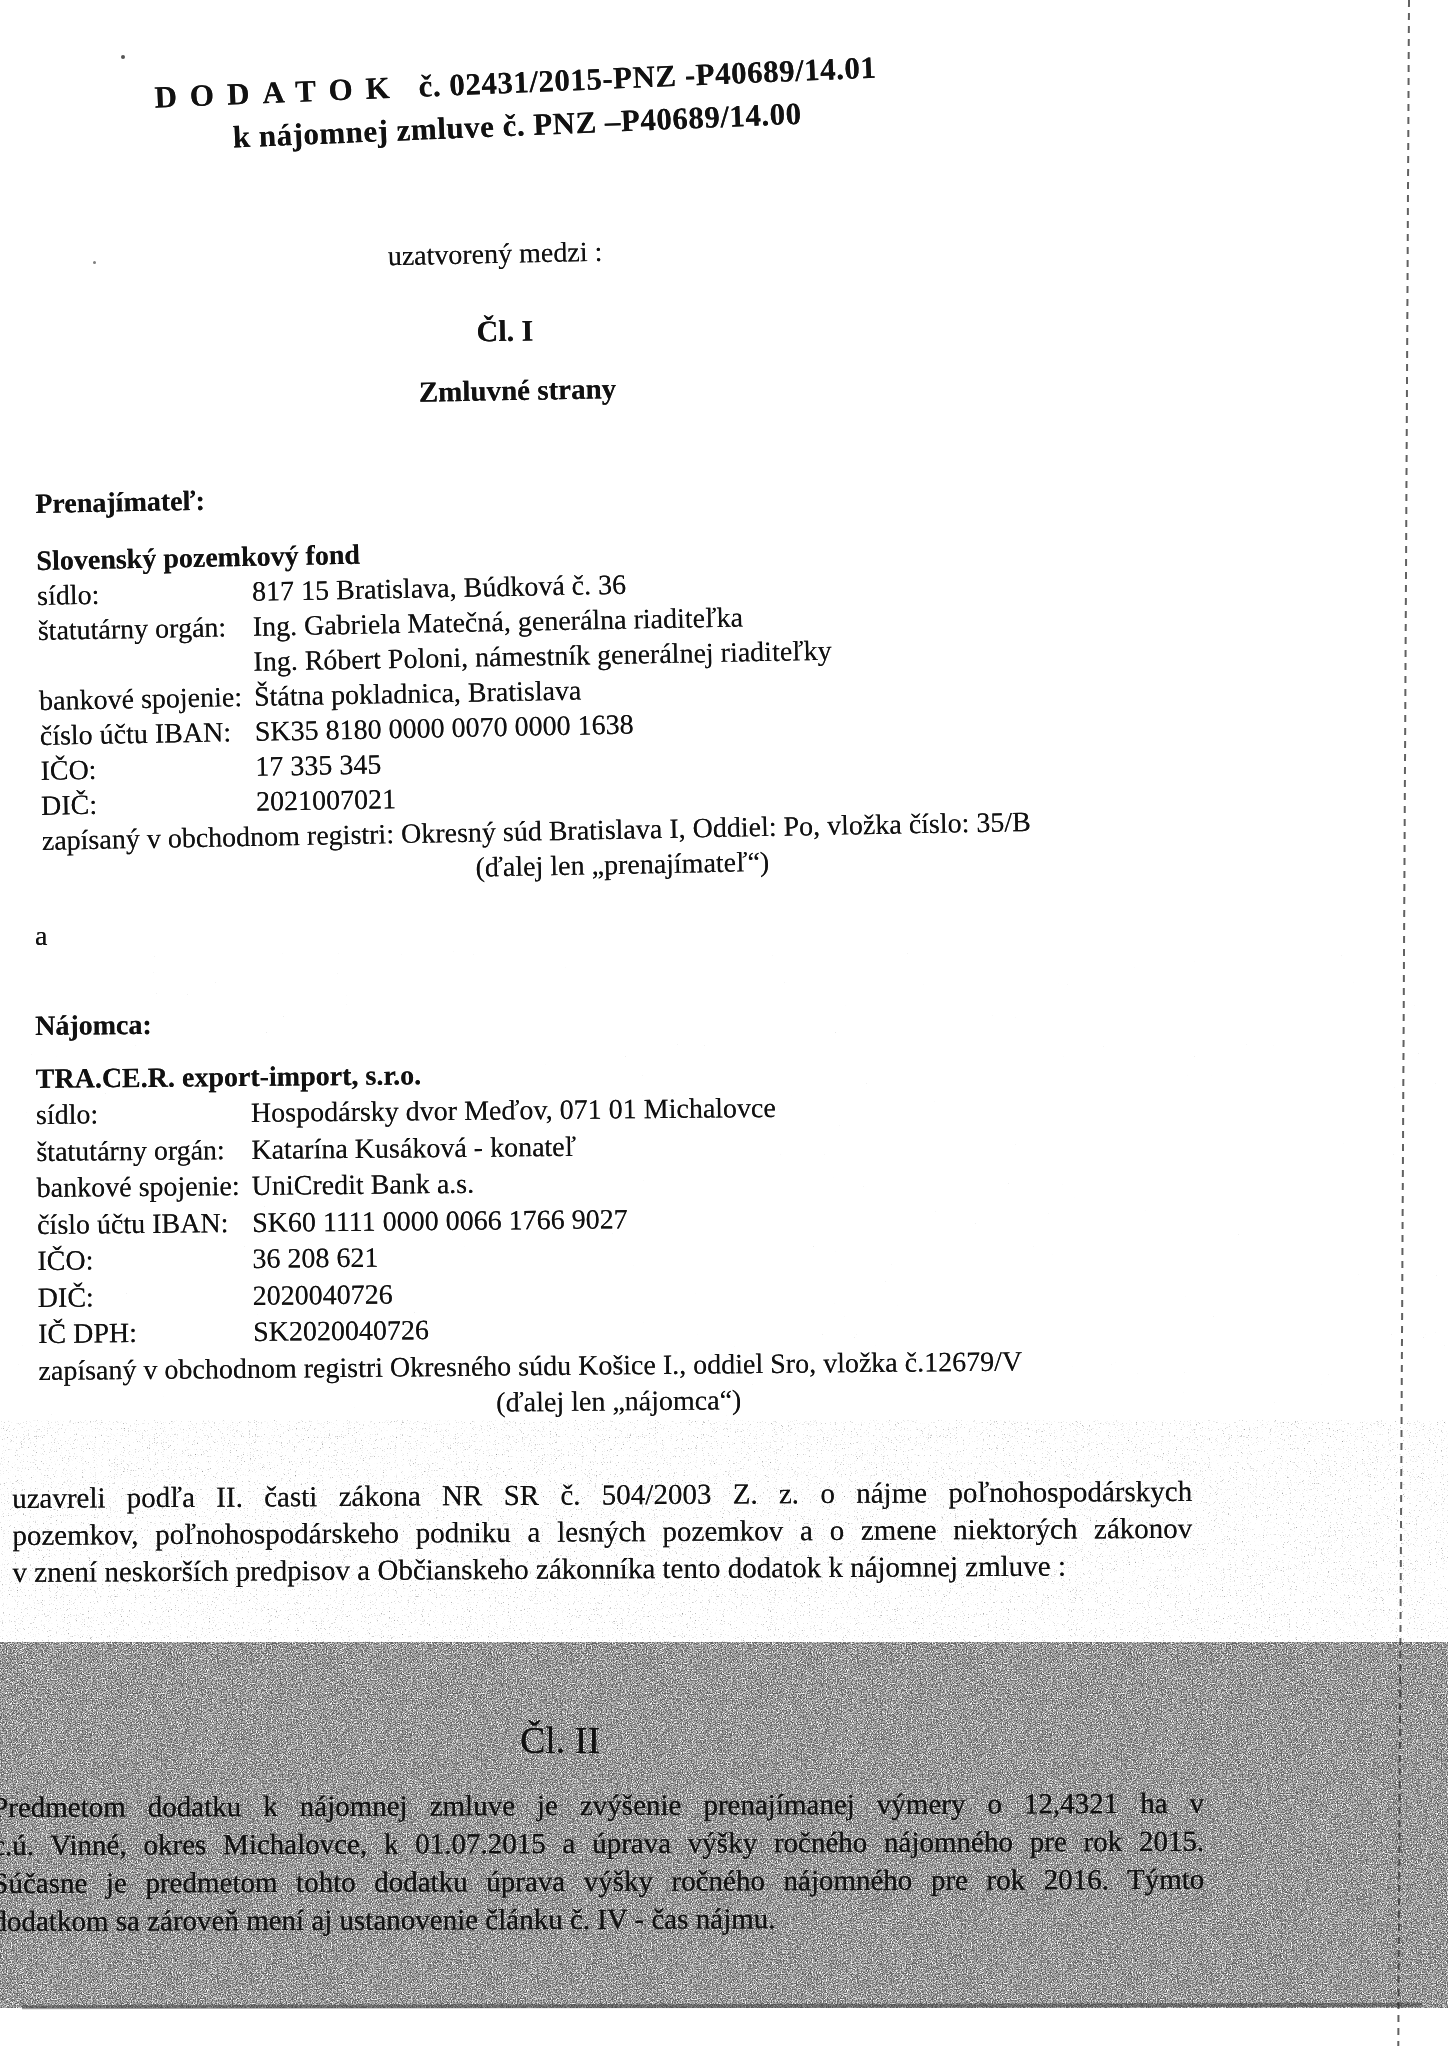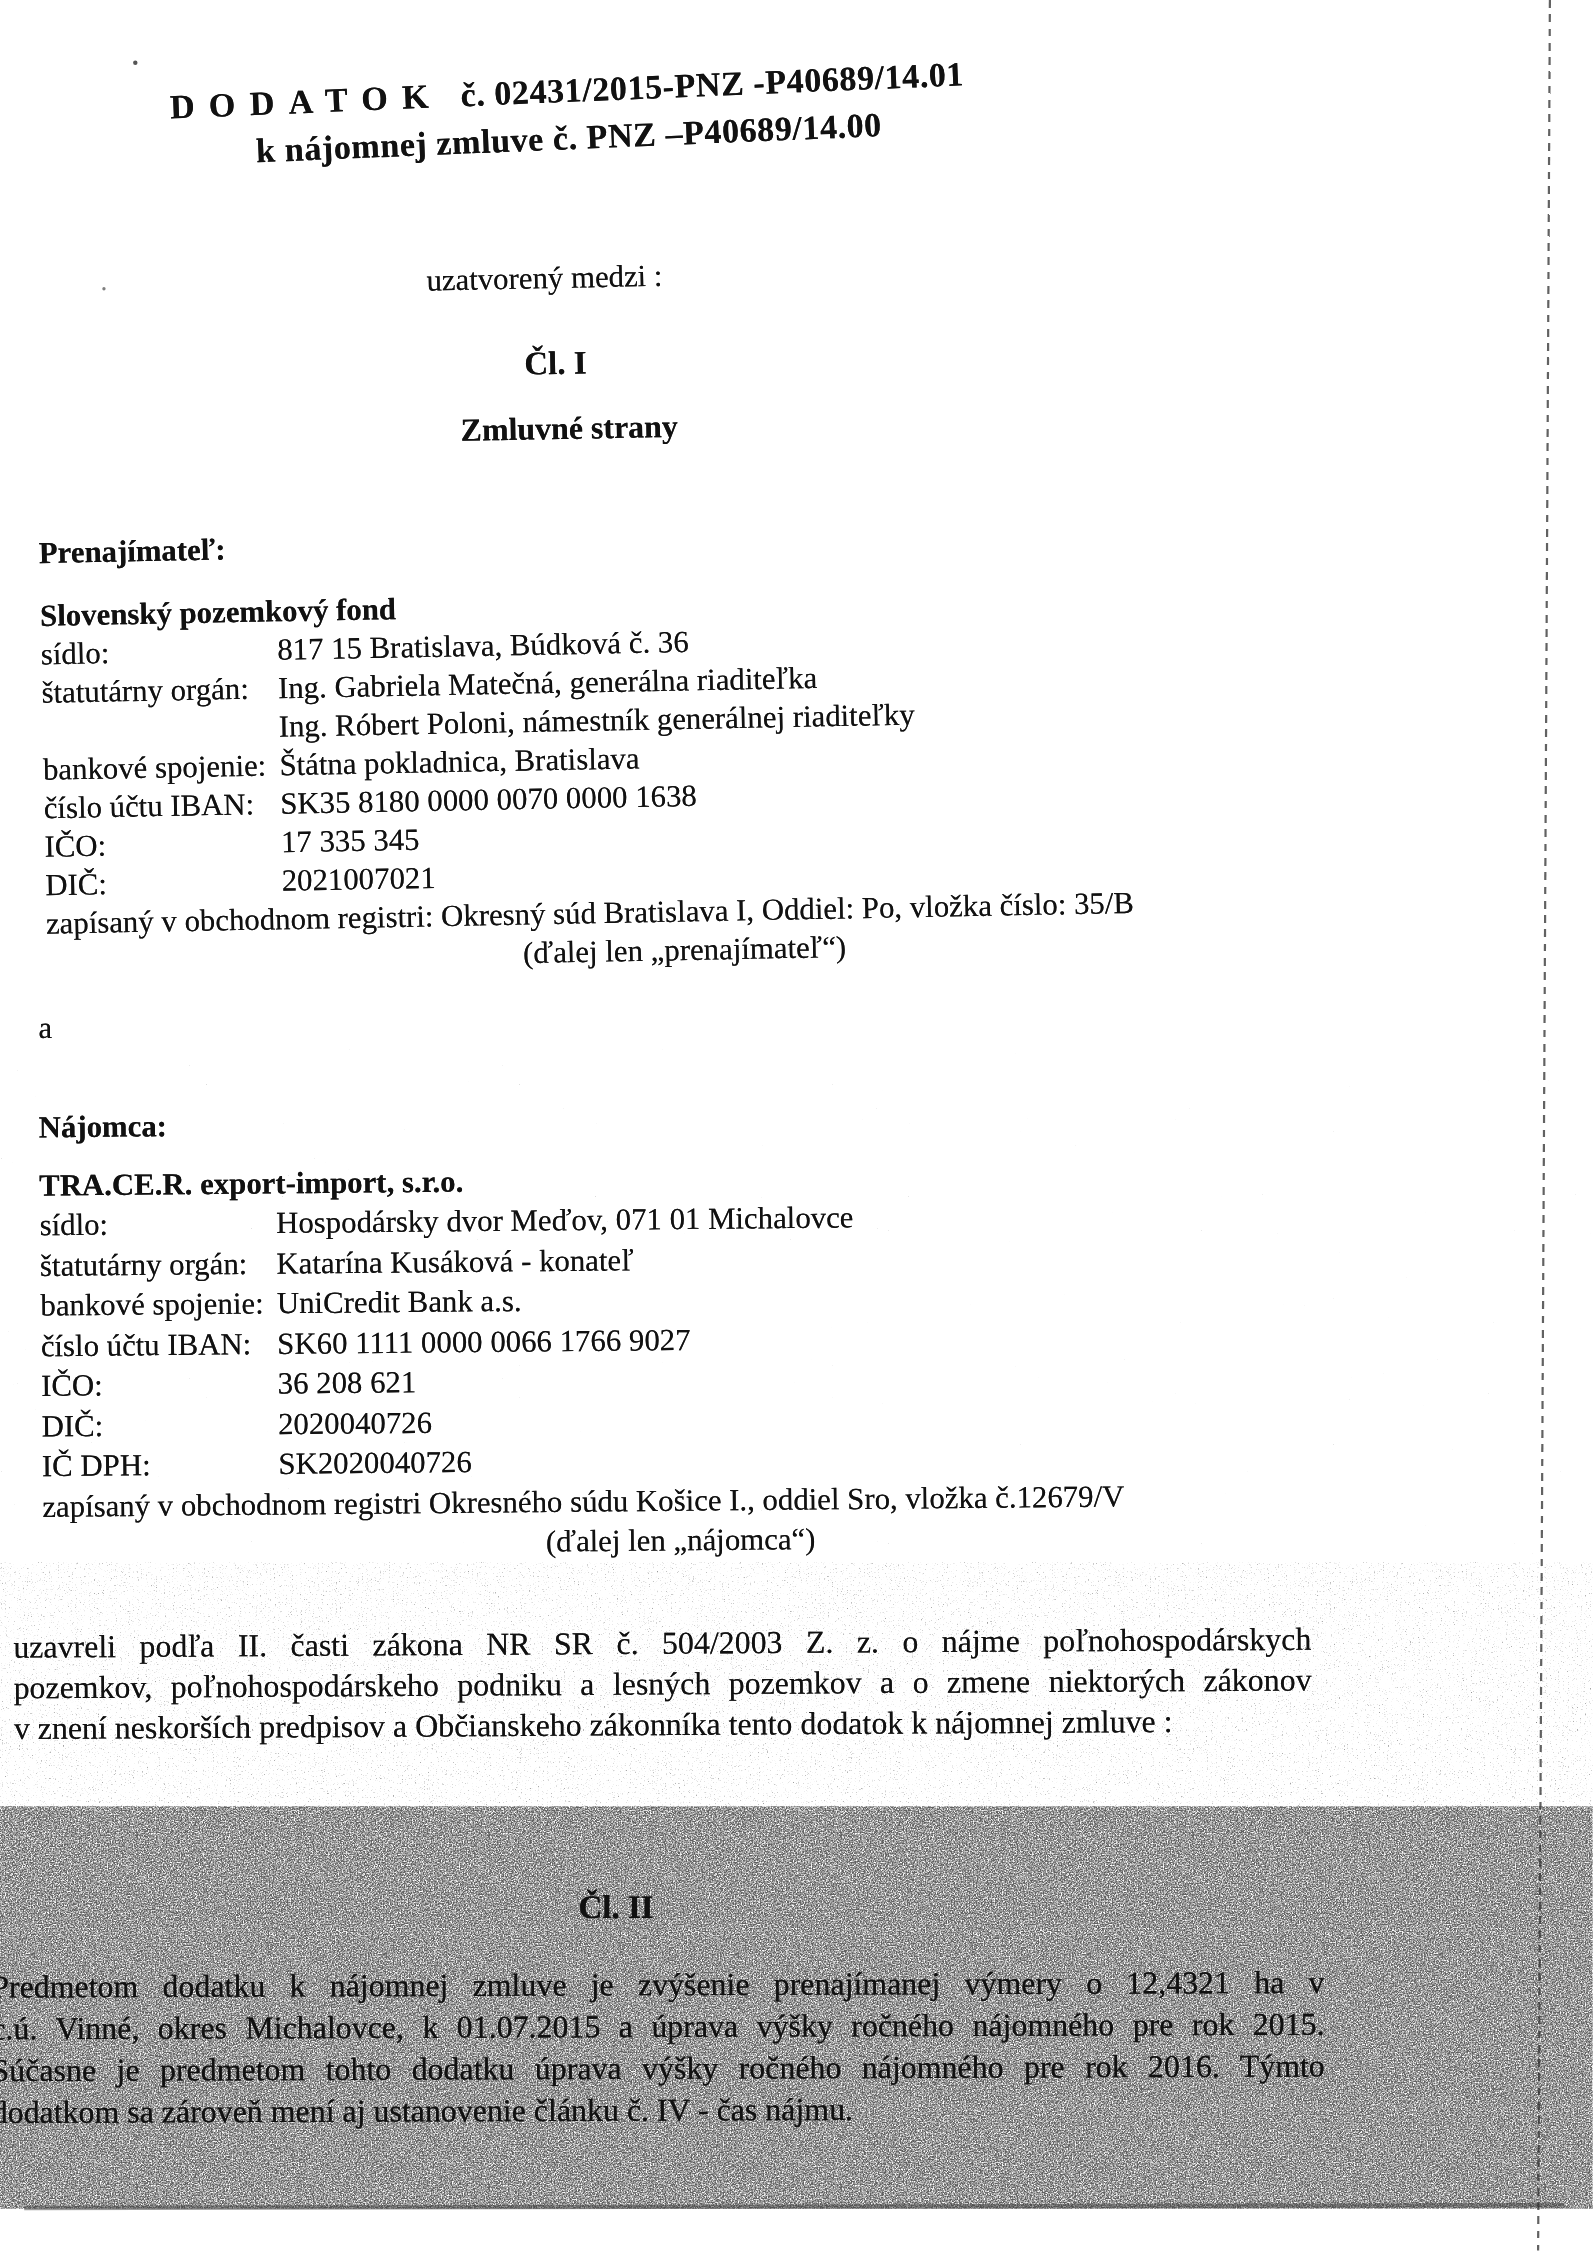--- a/index.html
+++ b/index.html
@@ -55,21 +55,21 @@
   #conjunction { left:35px; top:920px; font-size:28px; }
 
   
   #preamble {
     left:12px; top:1480px; width:1180px;
     font-size:29px; line-height:37px;
     transform:rotate(-0.35deg); transform-origin:left top;
   }
   #article2-heading {
     left:330px; top:1718px; width:460px; text-align:center;
-    font-weight:bold; font-size:30px;
+    font-weight:normal; font-size:38px;
   }
   #article2-body {
     left:-8px; top:1788px; width:1212px;
     font-size:29px; line-height:38px;
     transform:rotate(-0.2deg); transform-origin:left top;
   }
   .jline      { text-align:justify; text-align-last:justify; }
   .jline-last { text-align:left; }
 
   

